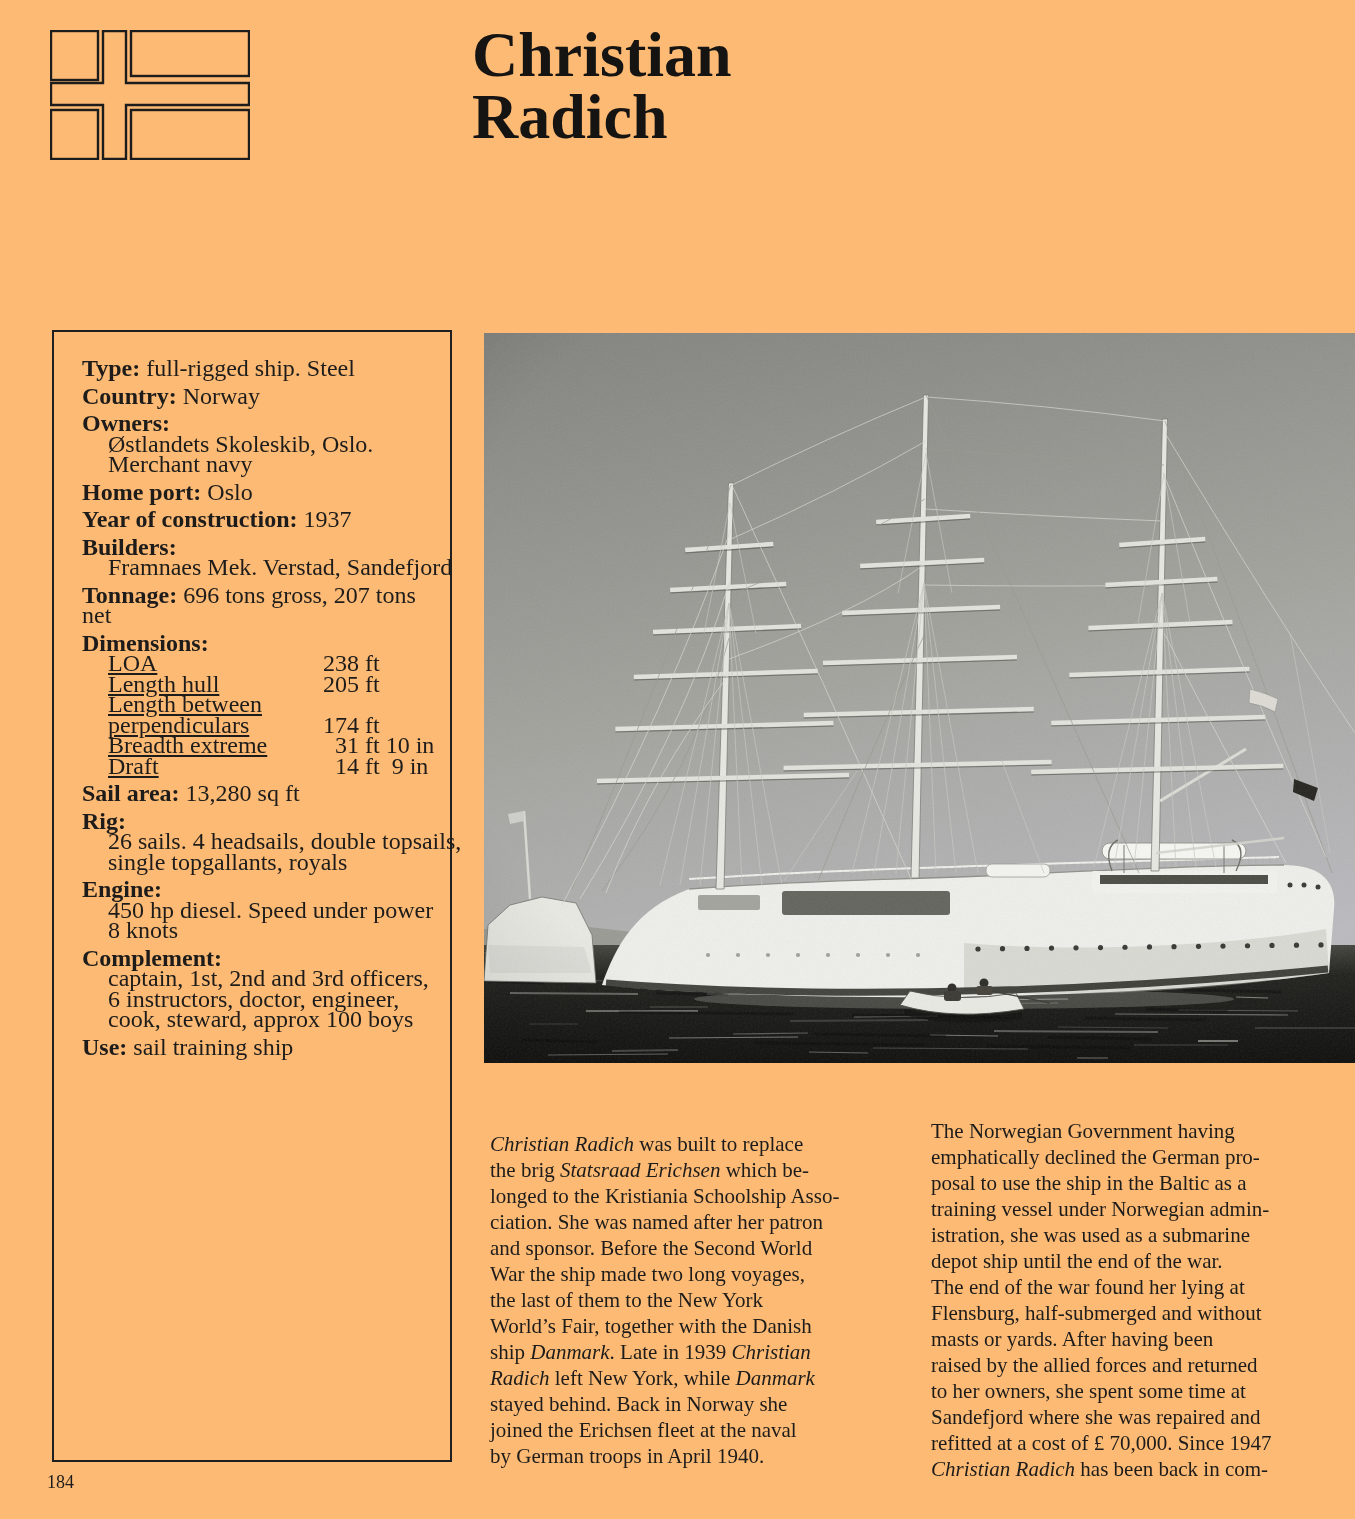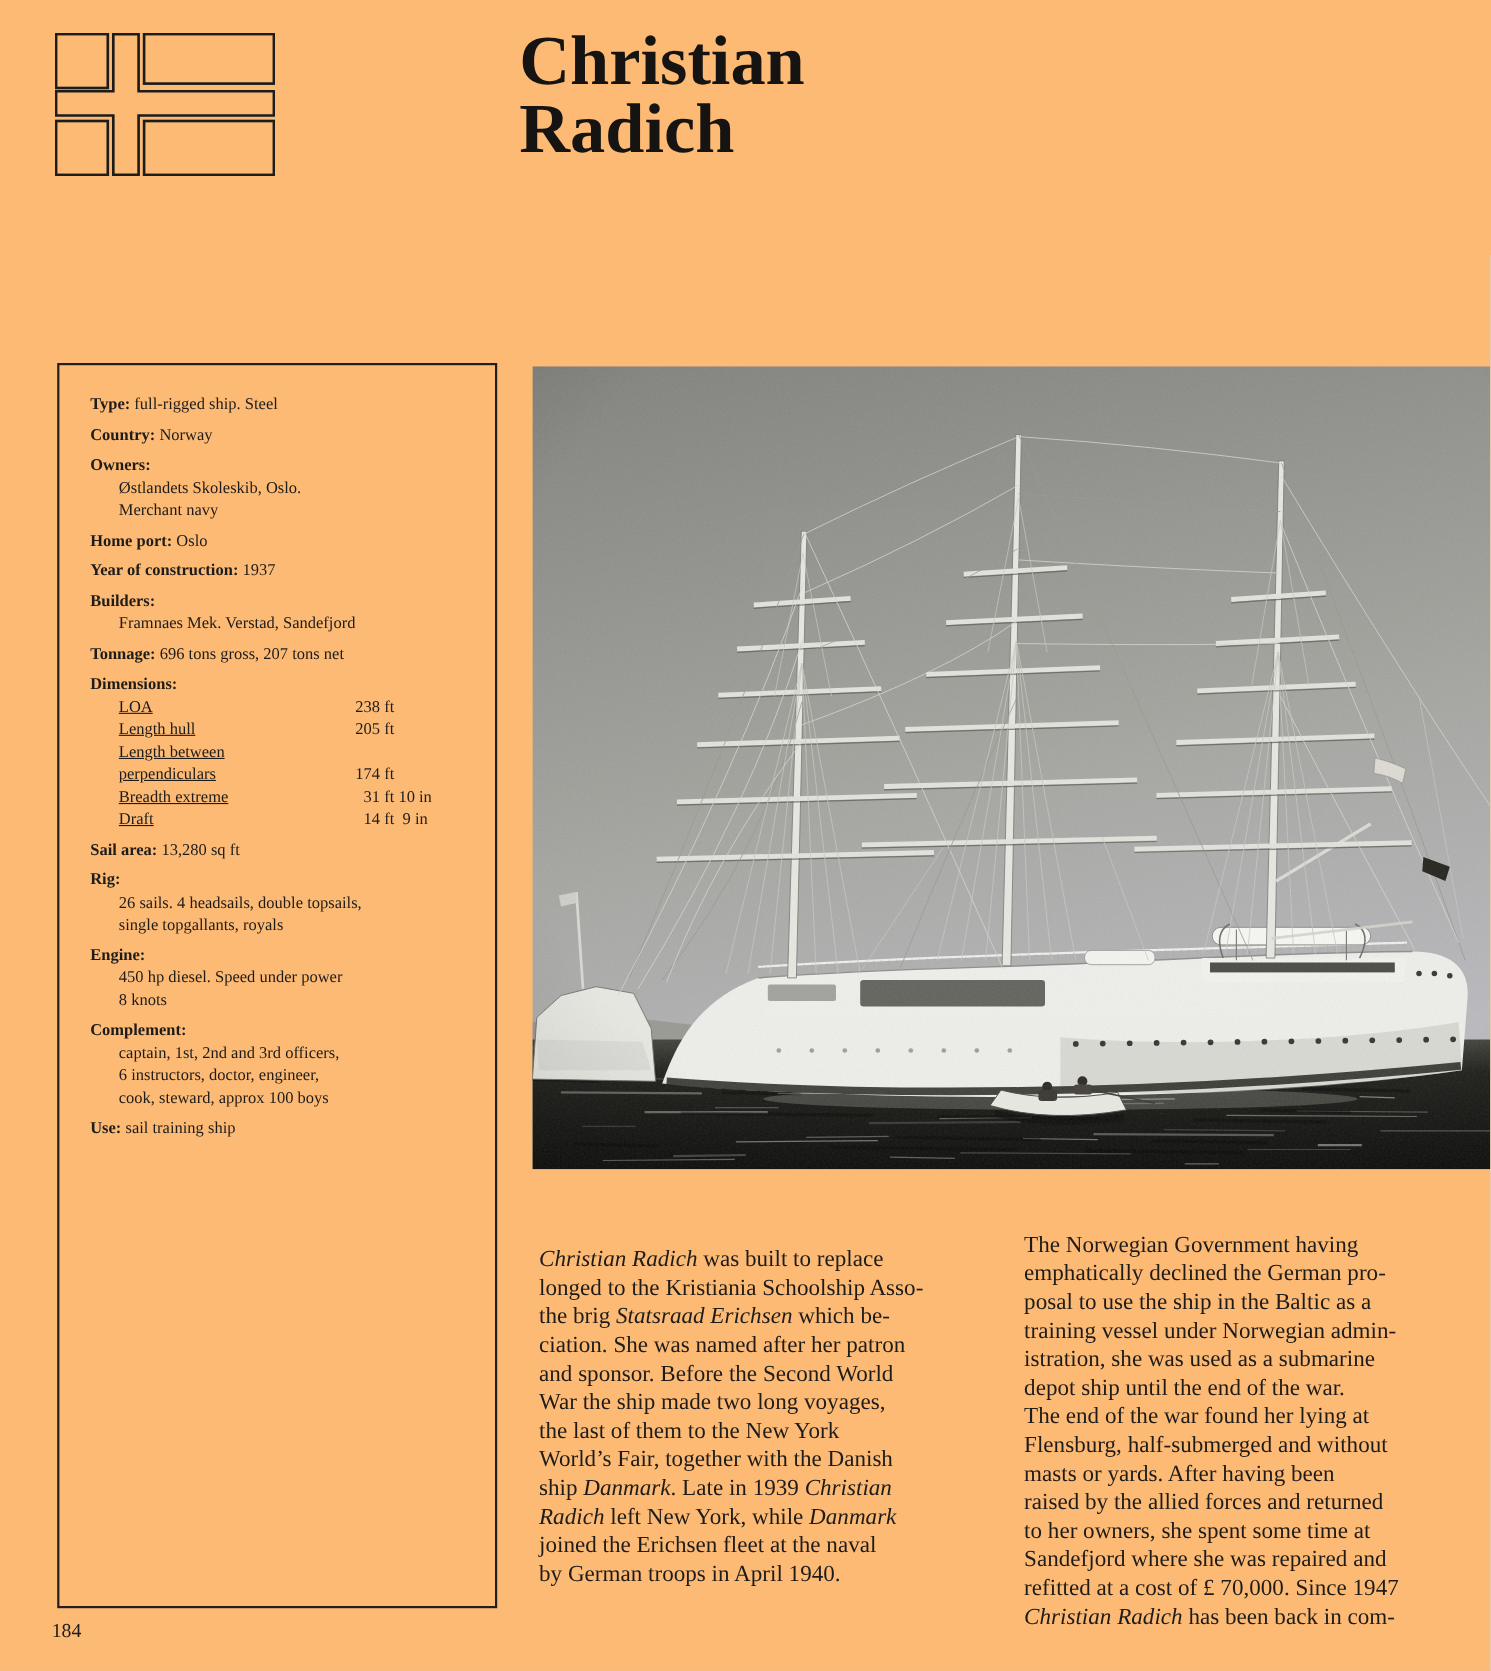--- a/index.html
+++ b/index.html
@@ -9,21 +9,21 @@
   
   .flag{position:absolute;left:50px;top:30px;width:200px;height:130px;}
   .flag svg{width:100%;height:100%;display:block;}
   .flag path,.flag rect{fill:none;stroke:#1c1c1c;stroke-width:2.4;}
   
   .title{position:absolute;left:472px;top:24px;margin:0;font-size:64px;line-height:62px;
          font-weight:bold;color:#151412;letter-spacing:0;}
   .title span{display:block;}
   
   .specs{position:absolute;left:52px;top:330px;width:400px;height:1132px;border:2.5px solid #201f1d;
-         box-sizing:border-box;padding:26px 8px 0 28px;font-size:15px;line-height:20.5px;}
+         box-sizing:border-box;padding:26px 8px 0 28px;font-size:24px;line-height:20.5px;}
   .entry{margin-bottom:7px;}
   .lab{font-weight:bold;}
   .sub{padding-left:26px;white-space:nowrap;}
   .dims{padding-left:26px;}
   .dim-row{display:flex;align-items:flex-end;}
   .dim-name{width:215px;white-space:pre-line;text-decoration:underline;}
   .dim-val{white-space:pre;}
   
   .photo{position:absolute;left:484px;top:333px;width:871px;height:730px;margin:0;}
   .photo svg{display:block;width:100%;height:100%;}
@@ -384,29 +384,30 @@
       </g>
 
       <rect width="871" height="730" fill="url(#vg)"></rect>
       <rect width="871" height="730" filter="url(#grain)" opacity="0.09"></rect>
     </svg>
   </figure>
 
   <section class="article">
     <div class="col col-left" id="col-0">
         <div class="line"><span class="it">Christian Radich</span><span> was built to replace</span></div>
+        <div class="line"><span>the brig </span><span class="it">Statsraad Erichsen</span><span> which be-</span></div>
         <div class="line"><span>longed to the Kristiania Schoolship Asso-</span></div>
-        <div class="line"><span>the brig </span><span class="it">Statsraad Erichsen</span><span> which be-</span></div>
         <div class="line"><span>ciation. She was named after her patron</span></div>
         <div class="line"><span>and sponsor. Before the Second World</span></div>
         <div class="line"><span>War the ship made two long voyages,</span></div>
         <div class="line"><span>the last of them to the New York</span></div>
         <div class="line"><span>World’s Fair, together with the Danish</span></div>
         <div class="line"><span>ship </span><span class="it">Danmark</span><span>. Late in 1939 </span><span class="it">Christian</span></div>
         <div class="line"><span class="it">Radich</span><span> left New York, while </span><span class="it">Danmark</span></div>
+        <div class="line"><span>stayed behind. Back in Norway she</span></div>
         <div class="line"><span>joined the Erichsen fleet at the naval</span></div>
         <div class="line"><span>by German troops in April 1940.</span></div>
       </div>
     <div class="col col-right" id="col-1">
         <div class="line"><span>The Norwegian Government having</span></div>
         <div class="line"><span>emphatically declined the German pro-</span></div>
         <div class="line"><span>posal to use the ship in the Baltic as a</span></div>
         <div class="line"><span>training vessel under Norwegian admin-</span></div>
         <div class="line"><span>istration, she was used as a submarine</span></div>
         <div class="line"><span>depot ship until the end of the war.</span></div>

